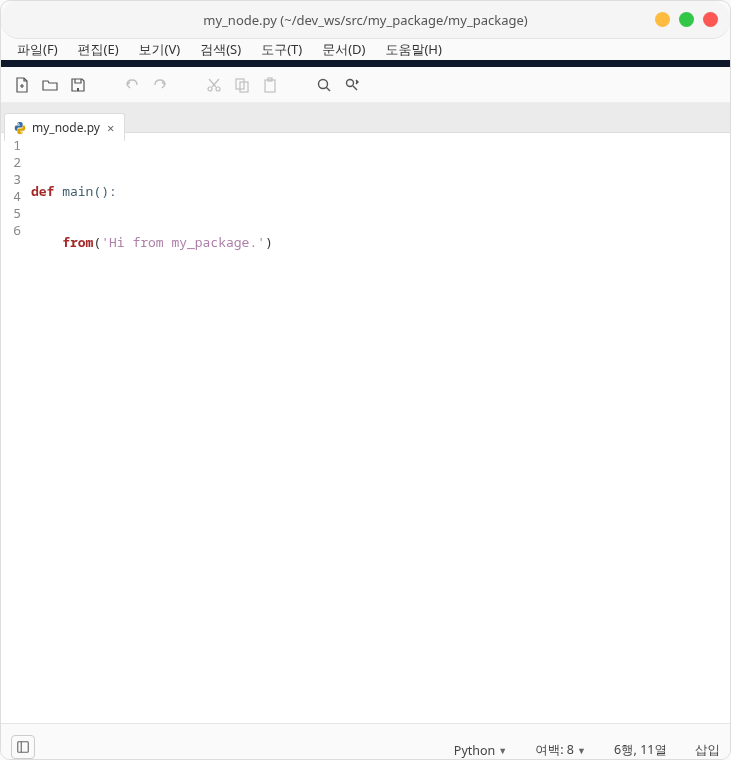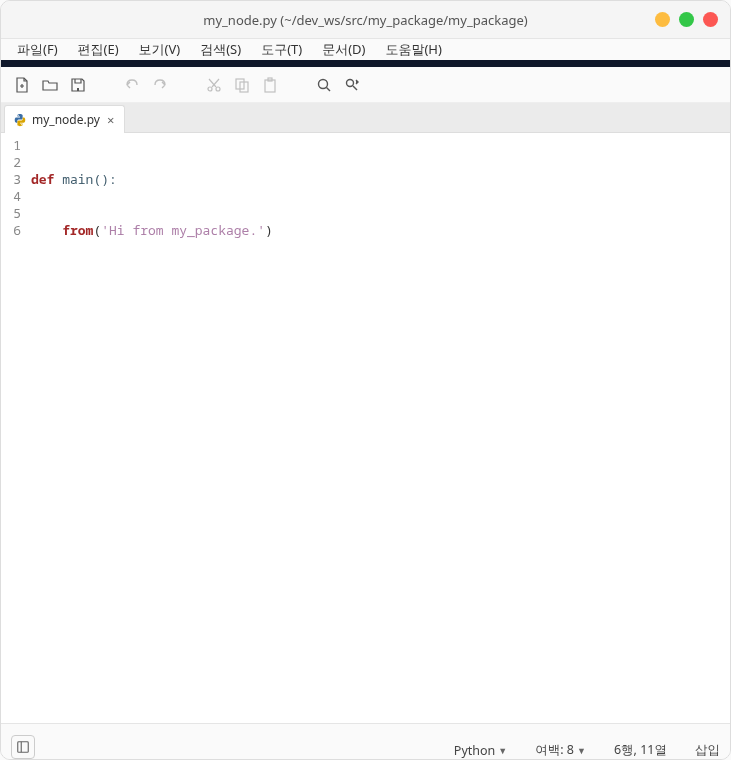--- a/index.html
+++ b/index.html
@@ -20,20 +20,21 @@
       overflow: hidden;
     }
     .titlebar {
       height: 38px;
       background: #f5f5f5;
       display: flex;
       align-items: center;
       justify-content: center;
       position: relative;
       border-bottom: 1px solid #e5e5e5;
+      border-radius: 18px;
     }
     .titlebar-title {
       color: #555;
       font-size: 13px;
     }
     .window-buttons {
       position: absolute;
       right: 12px;
       display: flex;
       gap: 9px;
@@ -103,21 +104,21 @@
       align-items: center;
       height: 28px;
       padding: 0 8px;
       background: #fff;
       border: 1px solid #ddd;
       border-bottom: none;
       border-radius: 3px 3px 0 0;
       margin-left: 3px;
       gap: 5px;
       position: relative;
-      top: 1px;
+      top: 9px;
     }
     .tab-icon {
       display: flex;
       align-items: center;
     }
     .tab-label {
       font-size: 12px;
       color: #333;
     }
     .tab-close {
@@ -139,21 +140,21 @@
       text-align: right;
       font-family: "Noto Sans Mono", "Consolas", monospace;
       font-size: 13px;
       color: #888;
       line-height: 17px;
       padding-right: 6px;
       user-select: none;
     }
     .code {
       flex: 1;
-      padding-top: 4px;
+      padding-top: 16px;
       padding-left: 4px;
       font-family: "Noto Sans Mono", "Consolas", monospace;
       font-size: 13px;
       line-height: 17px;
       white-space: pre;
       color: #333;
       position: relative;
     }
     .code-line {
       height: 17px;

